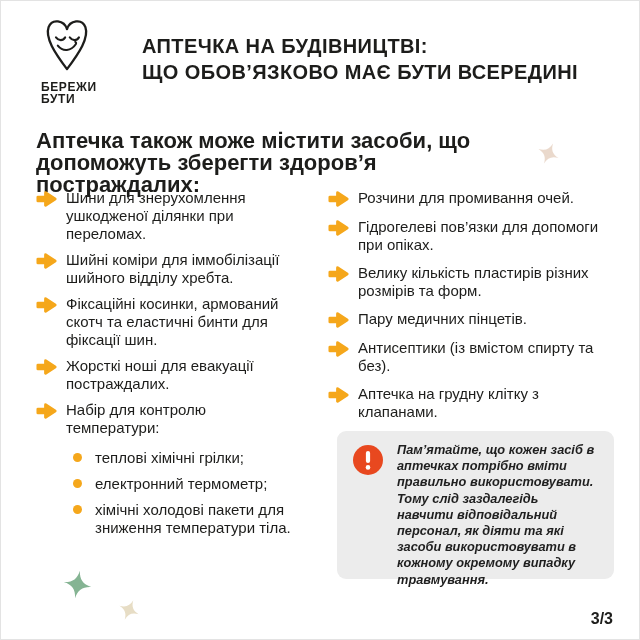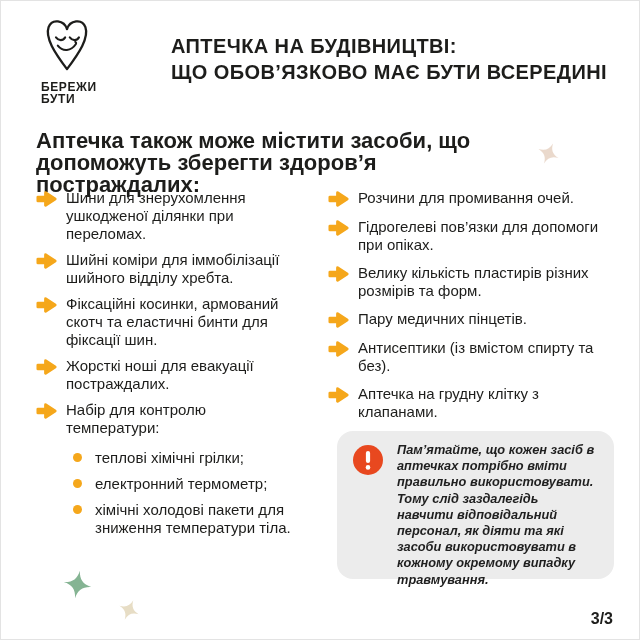--- a/index.html
+++ b/index.html
@@ -7,41 +7,41 @@
     position:relative;width:640px;height:640px;overflow:hidden;
     background:#ffffff;border:1px solid #e3e3e3;box-sizing:border-box;
     font-family:"Liberation Sans","DejaVu Sans",sans-serif;color:#1d1d1b;
   }
   
   .logo{position:absolute;left:40px;top:15px;width:90px;}
   .logo svg{display:block;margin-left:3px;}
   .brand-name{margin-top:3px;font-size:12px;font-weight:700;letter-spacing:.6px;line-height:12px;color:#1d1d1b;}
   
   .title{position:absolute;left:141px;top:32px;font-size:20px;font-weight:700;
-         line-height:26px;letter-spacing:.4px;color:#1d1d1b;margin-left:29px;}
+         line-height:26px;letter-spacing:.4px;color:#1d1d1b;}
   
   .intro{position:absolute;left:35px;top:129px;width:478px;font-size:22px;
          font-weight:700;line-height:22px;color:#1d1d1b;}
   
   .col{position:absolute;display:flex;flex-direction:column;}
   .col-left{left:35px;top:188px;width:292px;gap:8px;}
   .col-right{left:327px;top:188px;width:296px;gap:10px;}
   .item{display:flex;align-items:flex-start;}
   .arrow{flex:0 0 auto;width:21px;height:18px;margin-right:9px;margin-top:1px;}
   .item-text{font-size:15px;line-height:18px;font-weight:500;}
   .col-left .item-text{max-width:230px;}
   .col-right .item-text{max-width:246px;}
   
   .sublist{display:flex;flex-direction:column;gap:8px;margin-top:12px;}
   .subitem{display:flex;align-items:flex-start;}
   .dot{flex:0 0 auto;width:9px;height:9px;border-radius:50%;margin:4px 13px 0 7px;}
   .subitem .item-text{max-width:200px;}
   
   .note-box{position:absolute;left:336px;top:430px;width:277px;height:148px;
-            background:#ececec;border-radius:16px;}
+            background:#ececec;border-radius:9px;}
   .note-icon{position:absolute;left:16px;top:14px;width:30px;height:30px;border-radius:50%;}
   .note-text{position:absolute;left:60px;top:11px;width:198px;
              font-size:12.8px;font-style:italic;font-weight:600;line-height:16.2px;color:#1f1f1f;}
   
   .page-num{position:absolute;right:26px;top:609px;font-size:16px;font-weight:700;color:#1d1d1b;}
   .sparkle{position:absolute;}
 </style>
 </head>
 <body>
 

